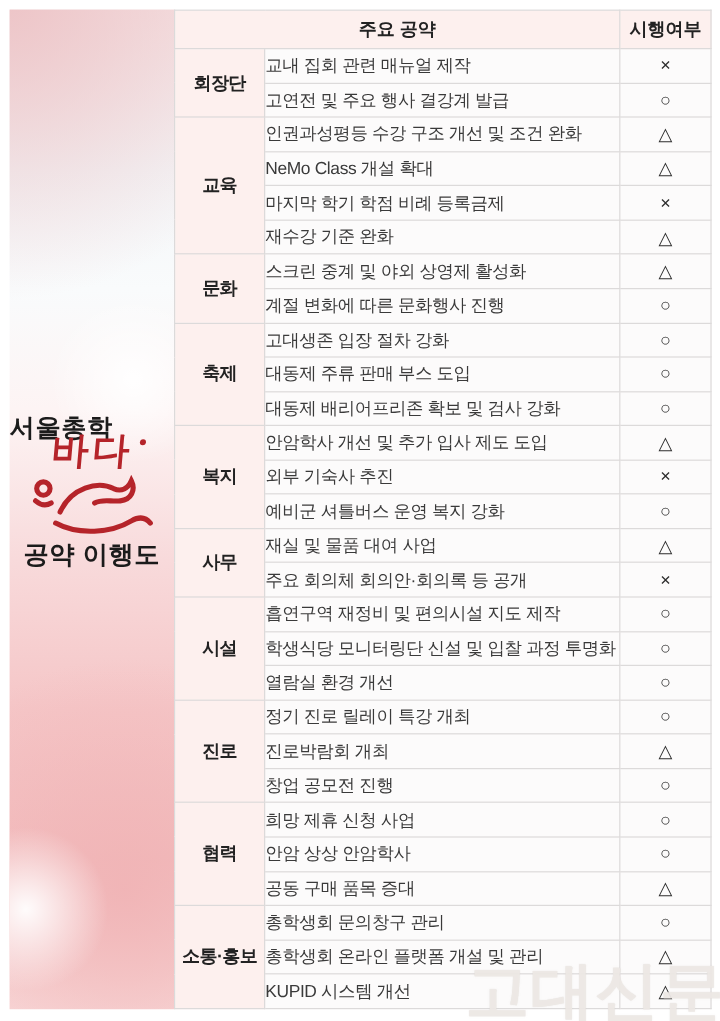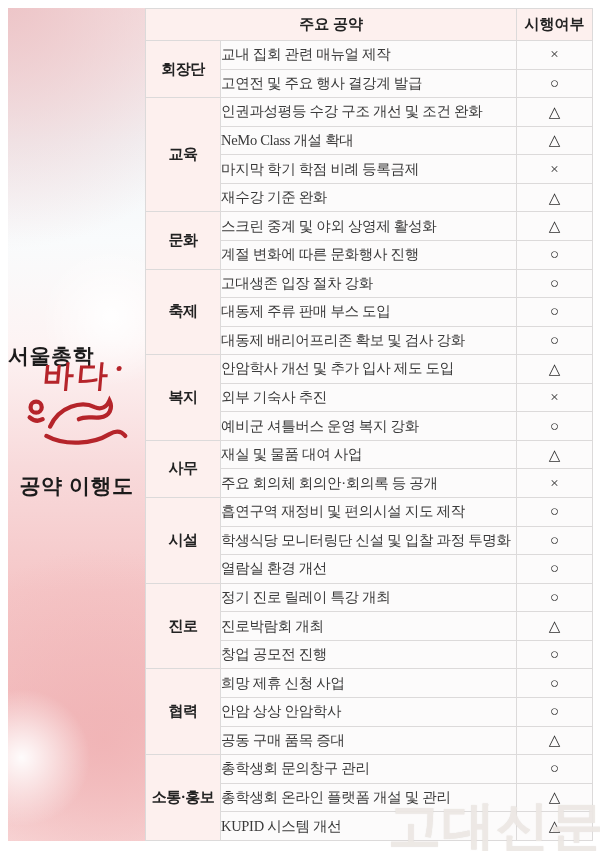--- a/index.html
+++ b/index.html
@@ -35,27 +35,27 @@
     font-size:31px; font-weight:800; color:#b5242a;
     letter-spacing:3px; transform:skewX(-5deg);
     line-height:1; position:relative;
   }
   .logo-word .logo-dot {
     position:absolute; right:-10px; top:6px;
     width:5px; height:5px; border-radius:50%; background:#b5242a;
   }
   .logo-wave { margin-top:4px; }
   .sidebar-title {
-    position:absolute; top:464px; left:0; width:100%;
+    position:absolute; top:440px; left:0; width:100%;
     text-align:center; font-size:21px; font-weight:800; color:#1b1b1b;
     letter-spacing:0.5px;
   }
 
   
-  .table-wrap { position:absolute; left:145px; top:8px; width:447px; height:833px;font-family:Liberation Serif, serif; }
+  .table-wrap { position:absolute; left:145px; top:8px; width:447px; height:833px; }
   table.pledge-table {
     border-collapse:collapse; table-layout:fixed;
     width:447px; height:833px; background:#fcfbfb;
   }
   .pledge-table th, .pledge-table td { border:1px solid #dcdada; }
   .pledge-table thead th {
     background:#fdf0ee; height:32px;
     font-size:15px; font-weight:700; color:#222; text-align:center;
   }
   col.c-cat   { width:75px; }

